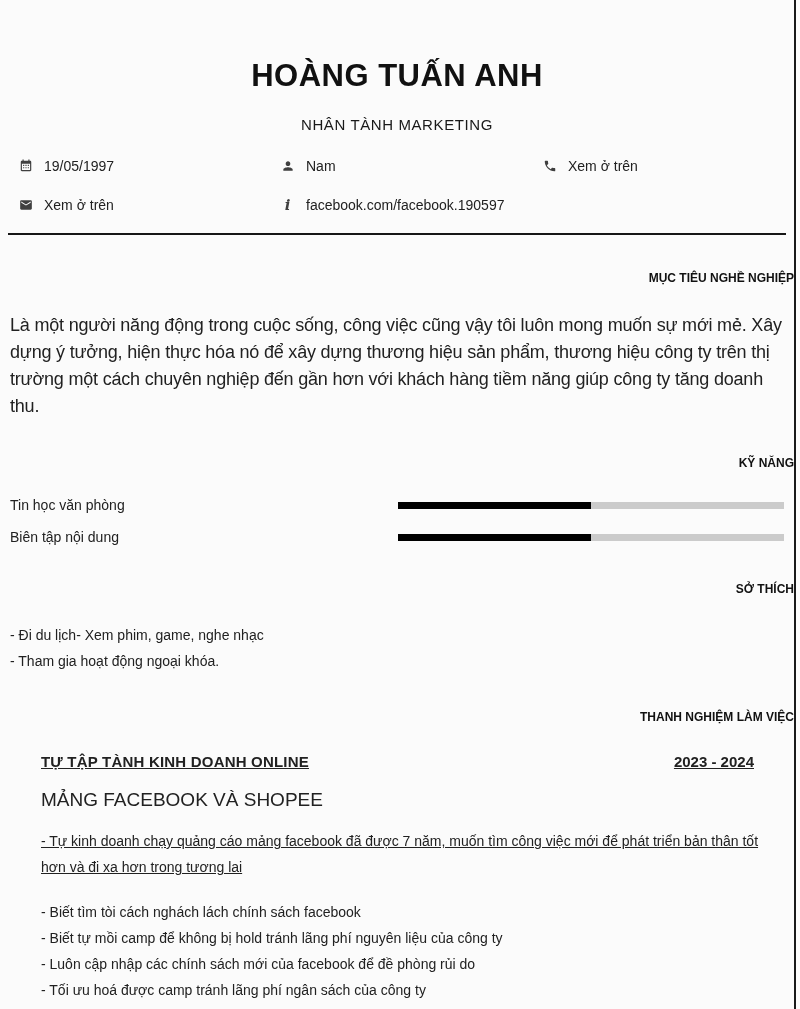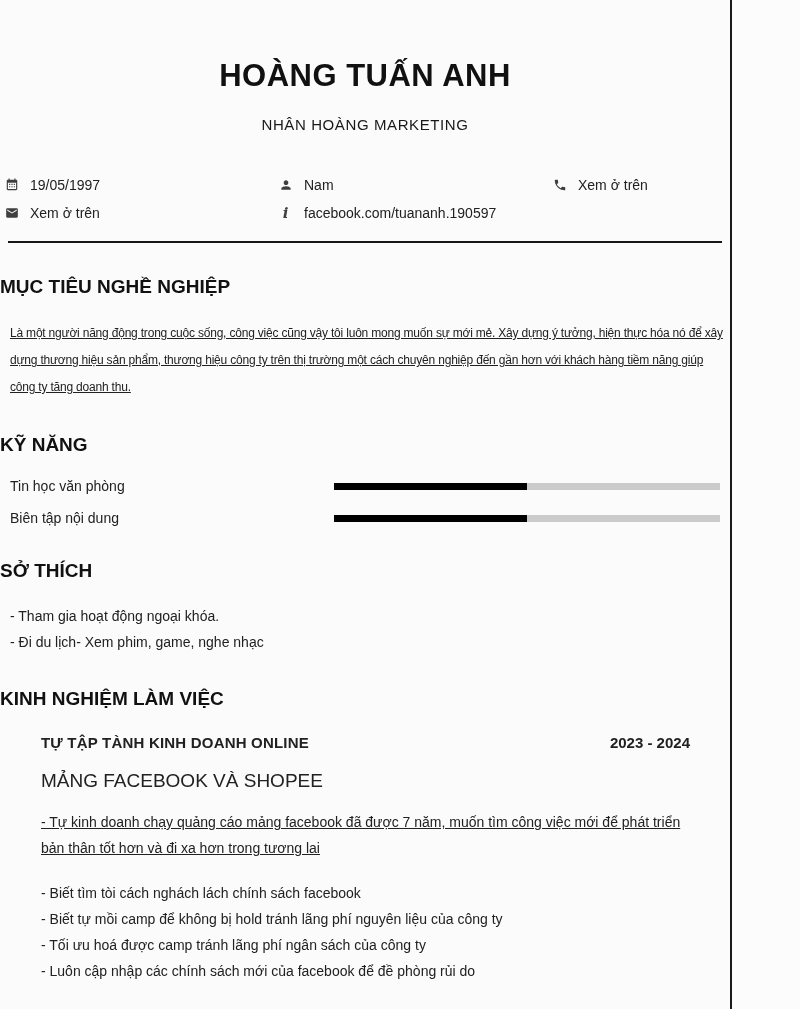--- a/index.html
+++ b/index.html
@@ -1,59 +1,59 @@
 <!DOCTYPE html>
 <html lang="vi" style="--text: #212121; --heading: #111111; --bar-fill: #000000; --bar-track: #cbcbcb; --divider: #161616; --icon: #3f3f3f; --page-bg: #fbfbfb; --border: #1a1a1a;"><head>
 <meta charset="utf-8">
 <style>
   :root{
     --text:#212121; --heading:#111111; --bar-fill:#000000; --bar-track:#cbcbcb;
     --divider:#161616; --icon:#3f3f3f; --page-bg:#fbfbfb; --border:#1a1a1a;
   }
   html,body{margin:0;padding:0;}
   body{width:800px;height:1009px;background:#fcfcfc;font-family:"Liberation Sans","DejaVu Sans",sans-serif;color:var(--text);}
-  .sheet{box-sizing:border-box;width:732px;height:1009px;background:var(--page-bg);
+  .sheet{box-sizing:border-box;width:796px;height:1009px;background:var(--page-bg);
          border-right:2px solid var(--border);padding-top:57px;overflow:hidden;}
   .name{margin:0;text-align:center;font-size:31px;line-height:38px;font-weight:bold;
         letter-spacing:0.5px;color:var(--heading);}
   .role{margin-top:21px;text-align:center;font-size:15px;letter-spacing:0.6px;color:#191919;}
-  .contact{margin-top:44px;padding-left:4px;display:grid;grid-template-columns:262px 262px auto;
-           row-gap:23px;font-size:14px;gap:12px;}
+  .contact{margin-top:25px;padding-left:18px;display:grid;grid-template-columns:262px 262px auto;
+           row-gap:23px;font-size:14px;}
   .c-item{display:flex;align-items:center;gap:11px;}
   .icn{width:15px;height:15px;display:inline-flex;align-items:center;justify-content:center;
        color:var(--icon);flex:0 0 auto;}
   .icn svg{width:14px;height:14px;fill:currentColor;}
   .i-glyph{font-family:"DejaVu Serif","Liberation Serif",serif;font-style:italic;font-weight:bold;
            font-size:15px;line-height:1;color:var(--icon);}
   .divider{border:none;border-top:2px solid var(--divider);margin:20px 8px 0 8px;}
-  .section-title{margin:33px 0 0;text-align:left;font-size:19px;line-height:21px;
+  .section-title{margin:33px 0 0;text-align:right;font-size:12px;line-height:21px;
                  font-weight:bold;color:var(--heading);}
-  .objective-body{margin:23px 6px 0 10px;font-size:12px;line-height:27px;letter-spacing:-0.2px;text-decoration:underline;}
+  .objective-body{margin:23px 6px 0 10px;font-size:18px;line-height:27px;letter-spacing:-0.2px;}
   .skills-list{margin-top:22px;}
   .skill-row{display:flex;align-items:center;margin:0 10px 14px 10px;height:18px;}
   .skill-label{font-size:14px;text-align:center;}
   .skill-bar{margin-left:auto;width:386px;height:7px;background:var(--bar-track);}
   .skill-fill{display:block;height:100%;background:var(--bar-fill);}
   .hobby-list{margin:22px 10px 0;font-size:14px;line-height:26px;}
   .entry{margin-top:25px;}
-  .entry-head{display:flex;align-items:center;margin:0 40px 6px 41px;}
+  .entry-head{display:flex;align-items:center;margin:0 40px 6px 41px;text-decoration:underline;}
   .entry-company{font-weight:bold;font-size:15px;letter-spacing:0.2px;}
   .entry-period{margin-left:auto;font-weight:bold;font-size:15px;}
   .entry-sub{margin:19px 40px 0 41px;font-size:19px;}
   .entry-bullets{margin:17px 26px 0 41px;font-size:14px;line-height:26px;}
   .bullet{margin:0;}
   .bullet.first{margin-bottom:19px;text-decoration:underline;}
 </style>
 </head>
 <body>
 
 <div class="sheet">
 
   <h1 class="name">HOÀNG TUẤN ANH</h1>
-  <div class="role">NHÂN HOÀNG MARKETING</div>
+  <div class="role">NHÂN TÀNH MARKETING</div>
 
   <div class="contact">
     <div class="c-item">
       <span class="icn">
         <svg viewBox="0 0 24 24">
             <path d="M19 3h-1V1h-2v2H8V1H6v2H5c-1.11 0-1.99.9-1.99 2L3 19c0 1.1.89 2 2 2h14c1.1 0 2-.9 2-2V5c0-1.1-.9-2-2-2zm0 16H5V8h14v11zM7 10h2v2H7zm4 0h2v2h-2zm4 0h2v2h-2zM7 14h2v2H7zm4 0h2v2h-2zm4 0h2v2h-2z"></path>
           </svg>
       </span>
       <span class="c-text">19/05/1997</span>
     </div>
@@ -78,21 +78,21 @@
         <svg viewBox="0 0 24 24">
             <path d="M20 4H4c-1.1 0-1.99.9-1.99 2L2 18c0 1.1.9 2 2 2h16c1.1 0 2-.9 2-2V6c0-1.1-.9-2-2-2zm0 4-8 5-8-5V6l8 5 8-5v2z"></path>
           </svg>
       </span>
       <span class="c-text">Xem ở trên</span>
     </div>
     <div class="c-item">
       <span class="icn">
           <span class="i-glyph">i</span>
         </span>
-      <span class="c-text">facebook.com/tuananh.190597</span>
+      <span class="c-text">facebook.com/facebook.190597</span>
     </div>
   </div>
 
   <hr class="divider">
 
   <div class="section-title">MỤC TIÊU NGHỀ NGHIỆP</div>
   <div class="objective-body">Là một người năng động trong cuộc sống, công việc cũng vậy tôi luôn mong muốn sự mới mẻ. Xây dựng ý tưởng, hiện thực hóa nó để xây dựng thương hiệu sản phẩm, thương hiệu công ty trên thị trường một cách chuyên nghiệp đến gần hơn với khách hàng tiềm năng giúp công ty tăng doanh thu.</div>
 
   <div class="section-title">KỸ NĂNG</div>
   <div class="skills-list">
@@ -105,33 +105,33 @@
     <div class="skill-row">
       <span class="skill-label">Biên tập nội dung</span>
       <span class="skill-bar">
         <span class="skill-fill" style="width: 50%;"></span>
       </span>
     </div>
   </div>
 
   <div class="section-title">SỞ THÍCH</div>
   <div class="hobby-list">
+    <div class="hobby">- Đi du lịch- Xem phim, game, nghe nhạc</div>
     <div class="hobby">- Tham gia hoạt động ngoại khóa.</div>
-    <div class="hobby">- Đi du lịch- Xem phim, game, nghe nhạc</div>
   </div>
 
-  <div class="section-title">KINH NGHIỆM LÀM VIỆC</div>
+  <div class="section-title">THANH NGHIỆM LÀM VIỆC</div>
   <div class="entry">
     <div class="entry-head">
       <span class="entry-company">TỰ TẬP TÀNH KINH DOANH ONLINE</span>
       <span class="entry-period">2023 - 2024</span>
     </div>
     <div class="entry-sub">MẢNG FACEBOOK VÀ SHOPEE</div>
     <div class="entry-bullets">
       <div class="bullet first">- Tự kinh doanh chạy quảng cáo mảng facebook đã được 7 năm, muốn tìm công việc mới để phát triển bản thân tốt hơn và đi xa hơn trong tương lai</div>
       <div class="bullet">- Biết tìm tòi cách nghách lách chính sách facebook</div>
       <div class="bullet">- Biết tự mồi camp để không bị hold tránh lãng phí nguyên liệu của công ty</div>
+      <div class="bullet">- Luôn cập nhập các chính sách mới của facebook để đề phòng rủi do</div>
       <div class="bullet">- Tối ưu hoá được camp tránh lãng phí ngân sách của công ty</div>
-      <div class="bullet">- Luôn cập nhập các chính sách mới của facebook để đề phòng rủi do</div>
     </div>
   </div>
 
 </div>
 
 </body></html>

